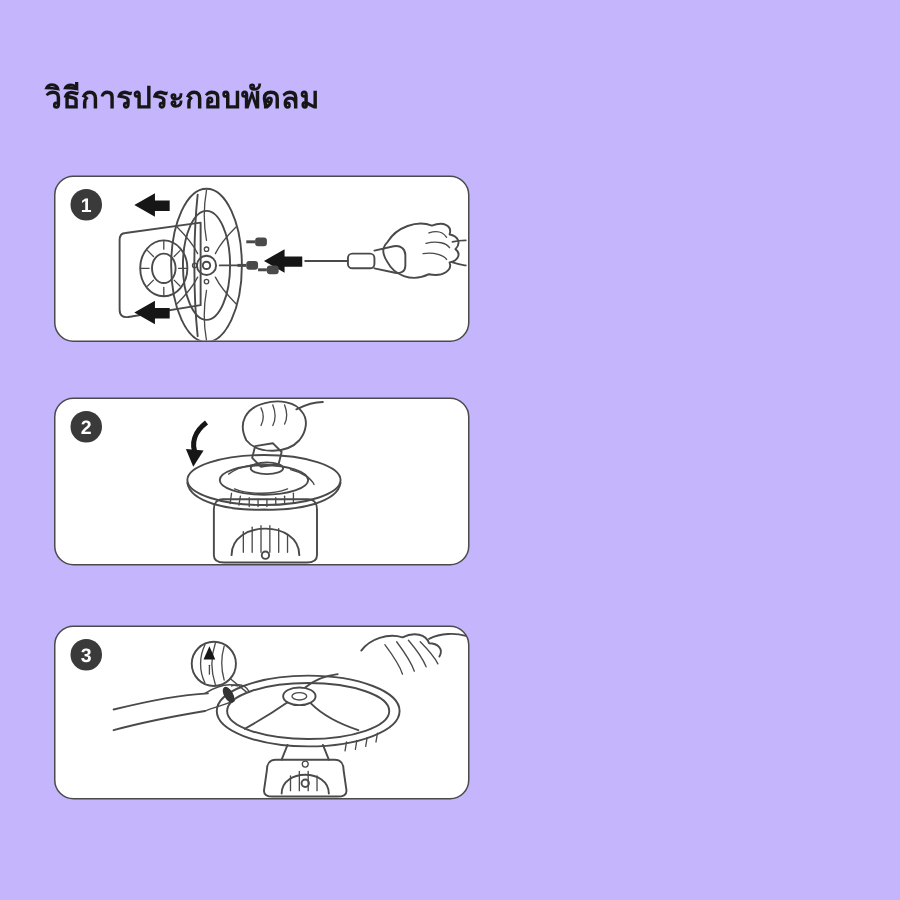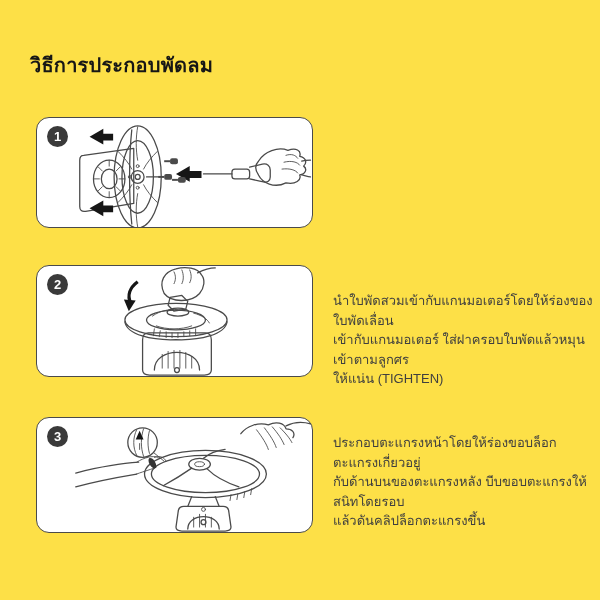--- a/index.html
+++ b/index.html
@@ -1,17 +1,17 @@
 <!DOCTYPE html>
 <html><head>
 <meta charset="utf-8">
 <style>
   html,body{margin:0;padding:0;background:#ffffff;}
   .page{
-    position:relative;width:600px;height:600px;background:#fde047;overflow:hidden;
+    position:relative;width:600px;height:600px;background:#c4b5fd;overflow:hidden;
     font-family:"Liberation Sans","DejaVu Sans",sans-serif;
   }
   .page-title{
     position:absolute;left:30px;top:49px;margin:0;
     font-size:20px;font-weight:700;color:#161616;letter-spacing:.2px;
   }
   .figure-box{
     position:absolute;left:36px;width:277px;
     border:1.6px solid #4a4a4a;border-radius:13px;background:#ffffff;
     box-sizing:border-box;
@@ -158,23 +158,20 @@
             <path d="M132,104 L132,87"></path>
             <path d="M138,104 L138,86"></path>
           <path d="M144,104 L144,86"></path>
             <path d="M150,104 L150,88"></path>
             <path d="M156,104 L156,92"></path>
         </g>
         <circle class="art" cx="141" cy="106" r="2.5"></circle>
       </g>
     </svg>
   </div>
-  <p class="step-text text-2">นำใบพัดสวมเข้ากับแกนมอเตอร์โดยให้ร่องของใบพัดเลื่อน
-เข้ากับแกนมอเตอร์ ใส่ฝาครอบใบพัดแล้วหมุนเข้าตามลูกศร
-ให้แน่น (TIGHTEN)</p>
 
   <div class="figure-box box-3">
     <div class="step-badge">3</div>
     <svg viewBox="0 0 277 116" aria-hidden="true">
       <g>
         <circle class="art" cx="106" cy="25" r="15"></circle>
         <path class="art-thin" d="M100,12 C96,20 96,30 100,38"></path>
         <path class="art-thin" d="M107,11 C104,20 104,30 107,39"></path>
         <path class="art-thin" d="M113,13 C111,20 111,29 113,36"></path>
         <polygon class="solid" points="99,22 107,22 103,13"></polygon>
@@ -221,17 +218,14 @@
           <path d="M158,111 L158,101"></path>
             <path d="M164,111 L164,98"></path>
           <path d="M170,111 L170,98"></path>
             <path d="M176,111 L176,101"></path>
         </g>
         <circle class="art" cx="168" cy="106" r="2.5"></circle>
         <circle class="art-thin" cx="168" cy="93" r="2"></circle>
       </g>
     </svg>
   </div>
-  <p class="step-text text-3">ประกอบตะแกรงหน้าโดยให้ร่องขอบล็อกตะแกรงเกี่ยวอยู่
-กับด้านบนของตะแกรงหลัง บีบขอบตะแกรงให้สนิทโดยรอบ
-แล้วดันคลิปล็อกตะแกรงขึ้น</p>
 
 </div>
 
 </body></html>

